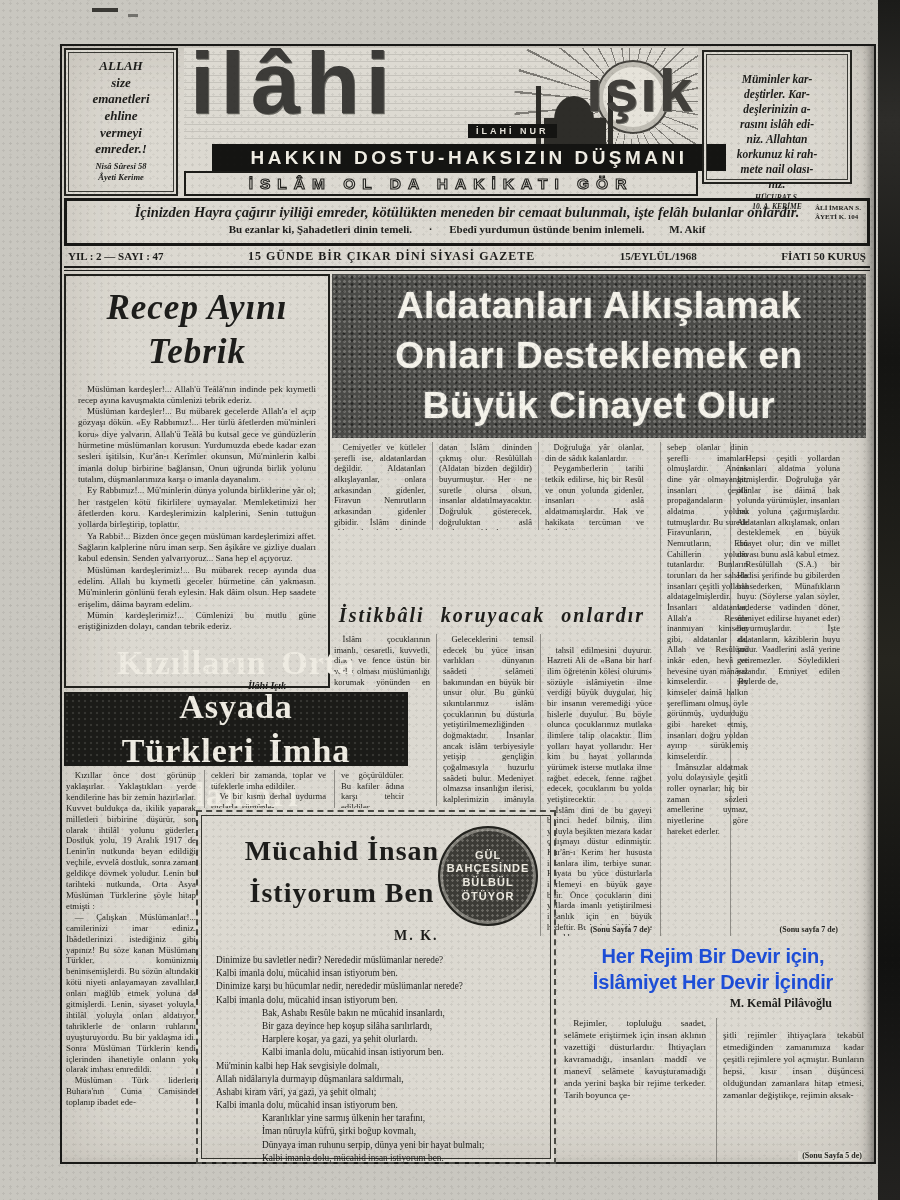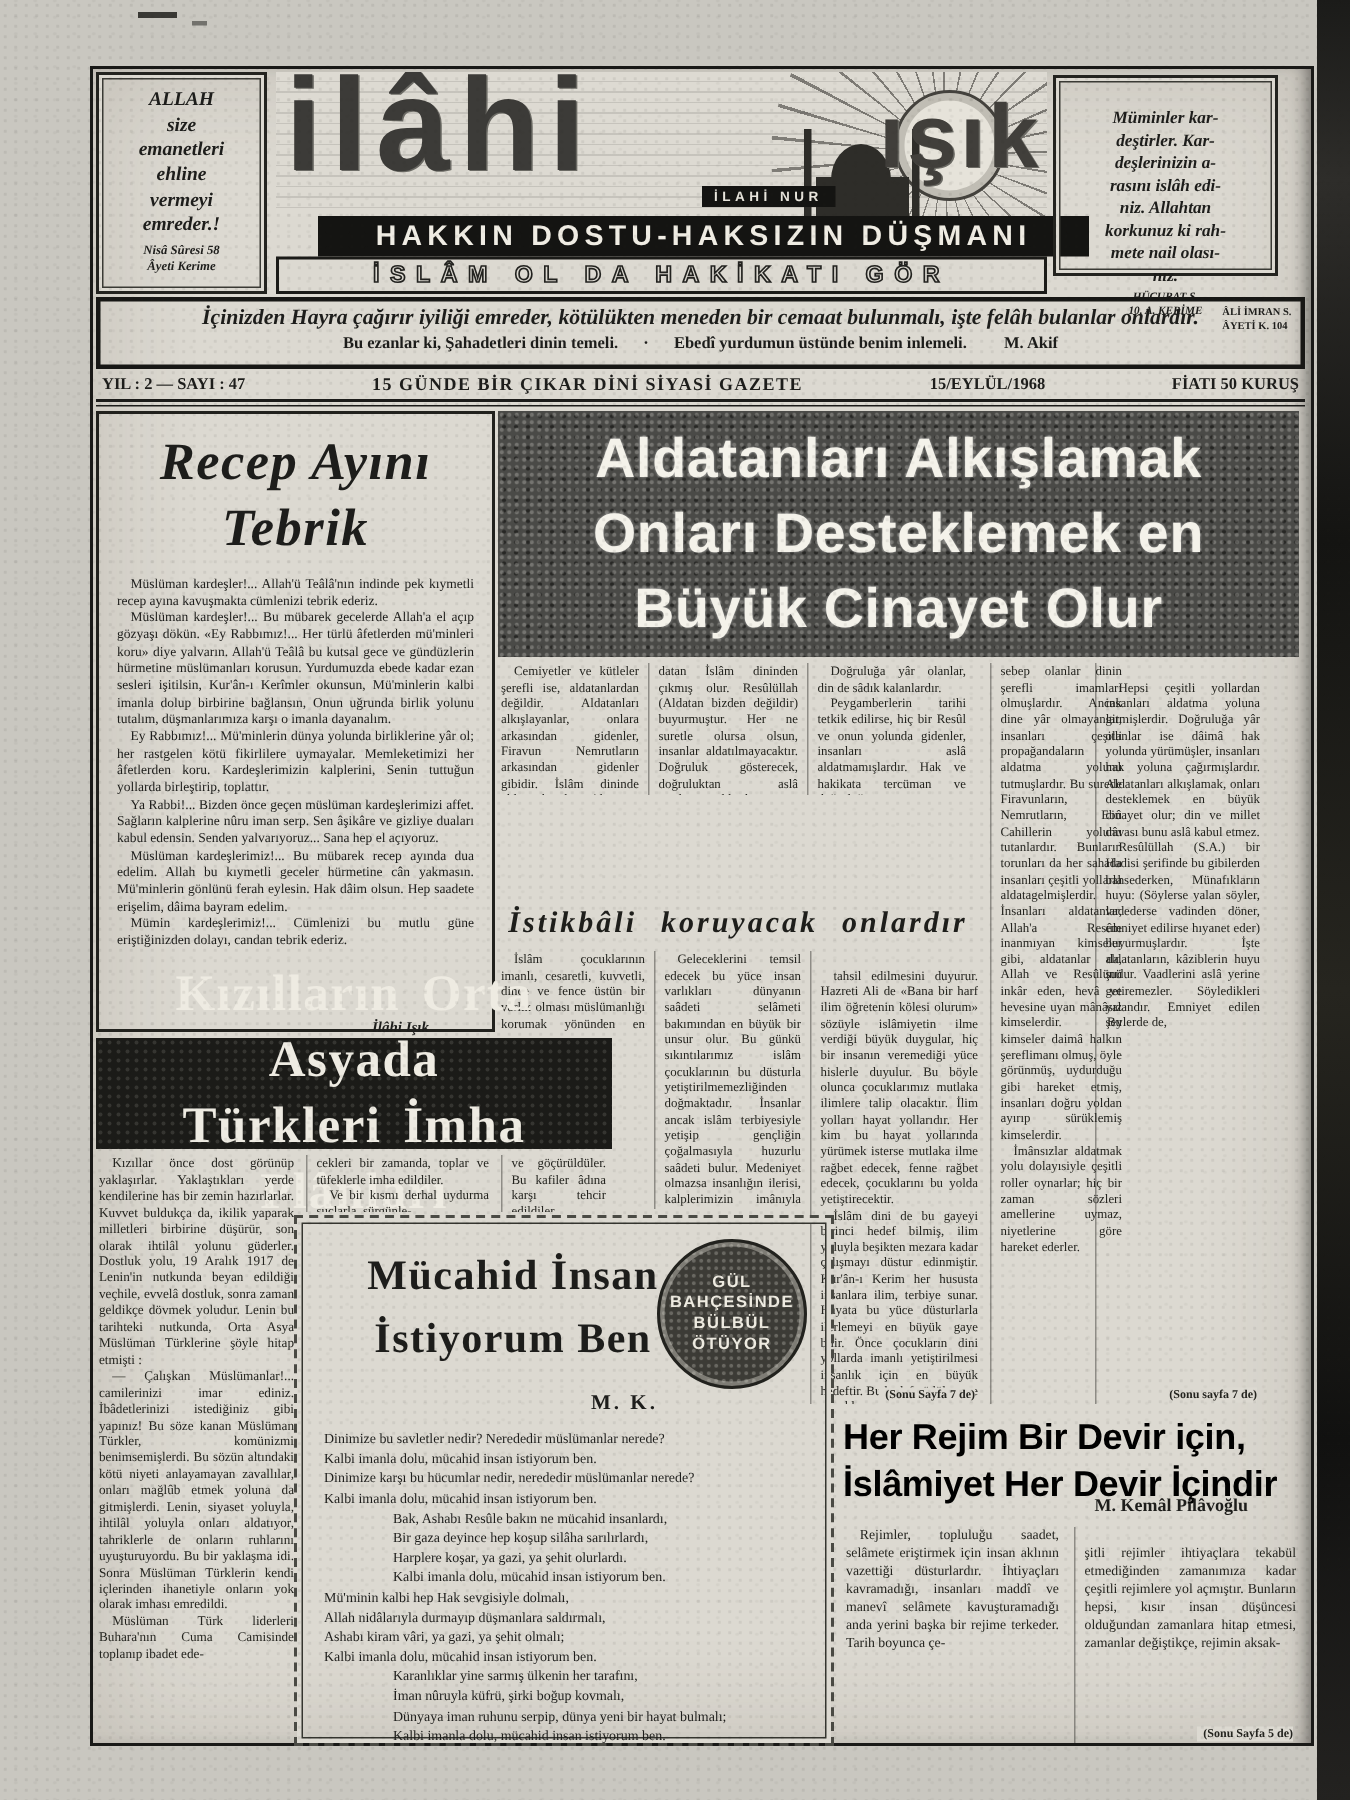--- a/index.html
+++ b/index.html
@@ -53,21 +53,21 @@
   .cocuk-sub{font-weight:bold;font-style:italic;font-size:20px;letter-spacing:2px;word-spacing:9px;text-align:center;color:#1e1e1b;}
   .mucahid-box{border:2px dashed #4a4a44;box-shadow:inset 0 0 0 3px #dcd9d1,inset 0 0 0 4px #35352f;}
   .muc-title{position:absolute;left:26px;top:18px;width:236px;}
   .muc-title .ln{display:block;text-align:center;font-weight:bold;font-size:28px;line-height:1.5;letter-spacing:1px;}
   .muc-sig{position:absolute;left:196px;top:116px;font-weight:bold;font-size:14px;letter-spacing:2px;}
   .medallion{position:absolute;right:16px;top:14px;width:96px;height:96px;border-radius:50%;background:#3c3b36;background-image:radial-gradient(rgba(240,237,228,.25) 1px,transparent 1.5px);background-size:5px 5px;border:2px solid #22221e;box-shadow:inset 0 0 0 3px rgba(225,222,212,.4);display:flex;flex-direction:column;justify-content:center;}
   .medallion .ln{display:block;text-align:center;font-family:"Liberation Sans",sans-serif;font-weight:bold;font-size:11px;line-height:1.25;color:#eeebe1;letter-spacing:1px;}
   .poem{position:absolute;left:18px;top:142px;width:322px;font-size:9.3px;line-height:1.42;}
   .poem .ln{display:block;white-space:nowrap;overflow:hidden;}
   .poem .ln:nth-child(n+5):nth-child(-n+8),.poem .ln:nth-child(n+13){padding-left:46px;}
-  .rejim-title .ln{display:block;text-align:left;font-family:"Liberation Sans",sans-serif;font-weight:800;font-size:24px;line-height:1.28;letter-spacing:-.2px;color:#000000;}
+  .rejim-title .ln{display:block;text-align:center;font-family:"Liberation Sans",sans-serif;font-weight:800;font-size:20px;line-height:1.28;letter-spacing:-.2px;color:#1d4ed8;}
   .rejim-byline{text-align:right;font-size:12px;font-weight:bold;padding-right:26px;}
   .mark{background:#3a3935;}
 </style>
 </head>
 <body>
 
 <div class="page">
   <div class="abs edge-strip"></div>
   <div class="abs mark" style="left:92px;top:8px;width:26px;height:4px;"></div>
   <div class="abs mark" style="left:128px;top:14px;width:10px;height:3px;opacity:.6;"></div>

